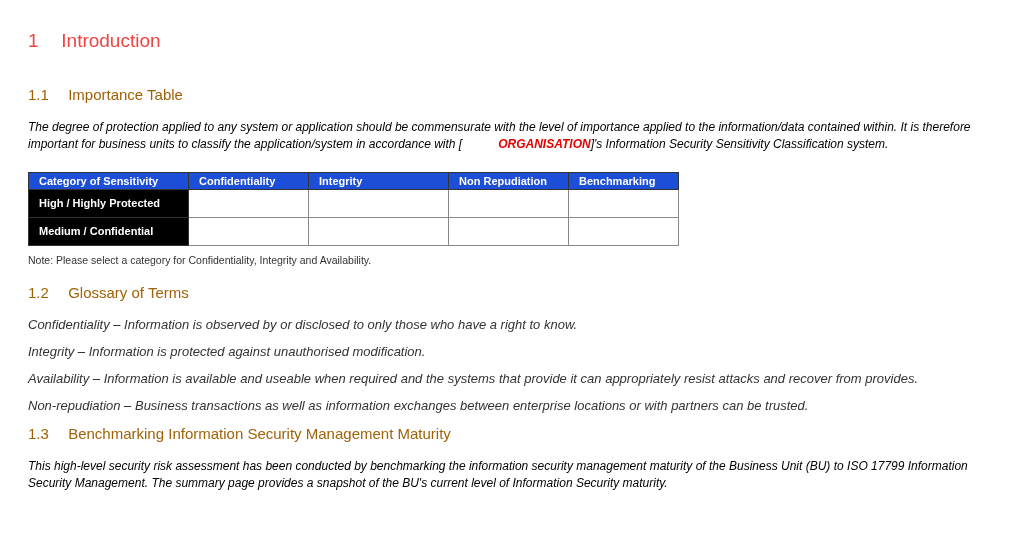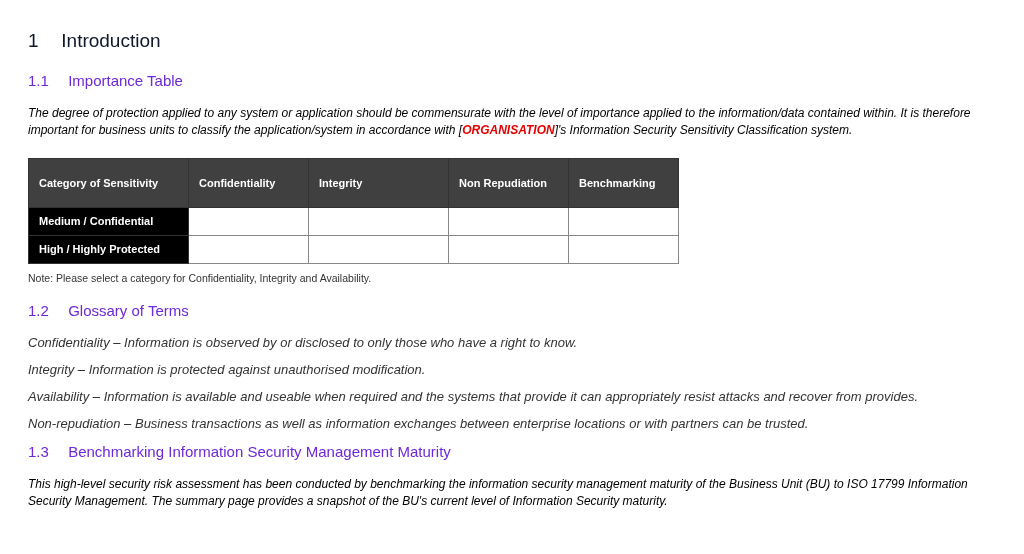--- a/index.html
+++ b/index.html
@@ -8,62 +8,63 @@
       box-sizing: border-box;
     }
     body {
       font-family: Arial, Helvetica, sans-serif;
       background: #ffffff;
       padding: 30px 28px;
       width: 1024px;
       color: #000000;
     }
     .h1 {
-      color: #0f172a;
+      color: #ef4444;
       font-size: 19px;
       font-weight: normal;
-      margin-bottom: 20px;
+      margin-bottom: 34px;
     }
     .h1 .num {
       display: inline-block;
       width: 28px;
     }
     .h2 {
-      color: #6d28d9;
+      color: #a16207;
       font-size: 15px;
       font-weight: normal;
       margin-bottom: 16px;
       margin-top: 4px;
     }
     .h2 .num {
       display: inline-block;
       width: 36px;
     }
     .intro-para {
       font-style: italic;
       font-size: 12px;
       line-height: 1.45;
       margin-bottom: 18px;
     }
     .org-placeholder {
       color: #E60000;
       font-weight: bold;
       font-style: italic;
+      padding-left: 36px;
     }
     table.importance {
       border-collapse: collapse;
       margin-bottom: 8px;
     }
     table.importance th {
-      background: #404040;
+      background: #1d4ed8;
       color: #ffffff;
       font-size: 11px;
       font-weight: bold;
       text-align: left;
-      padding: 18px 10px;
+      padding: 2px 10px;
       border: 1px solid #333333;
     }
     table.importance td {
       border: 1px solid #888888;
       height: 28px;
     }
     table.importance td.rowhead {
       background: #000000;
       color: #ffffff;
       font-size: 11px;
@@ -116,28 +117,28 @@
     <tr>
       <th class="col0">Category of Sensitivity</th>
       <th class="col1">Confidentiality</th>
       <th class="col2">Integrity</th>
       <th class="col3">Non Repudiation</th>
       <th class="col4">Benchmarking</th>
     </tr>
   </thead>
   <tbody>
     <tr>
-      <td class="rowhead col0">Medium / Confidential</td>
+      <td class="rowhead col0">High / Highly Protected</td>
       <td class="col1"></td>
       <td class="col2"></td>
       <td class="col3"></td>
       <td class="col4"></td>
     </tr>
     <tr>
-      <td class="rowhead col0">High / Highly Protected</td>
+      <td class="rowhead col0">Medium / Confidential</td>
       <td class="col1"></td>
       <td class="col2"></td>
       <td class="col3"></td>
       <td class="col4"></td>
     </tr>
   </tbody>
 </table>
 
 <p class="note">Note:  Please select a category for Confidentiality, Integrity and Availability.</p>
 

